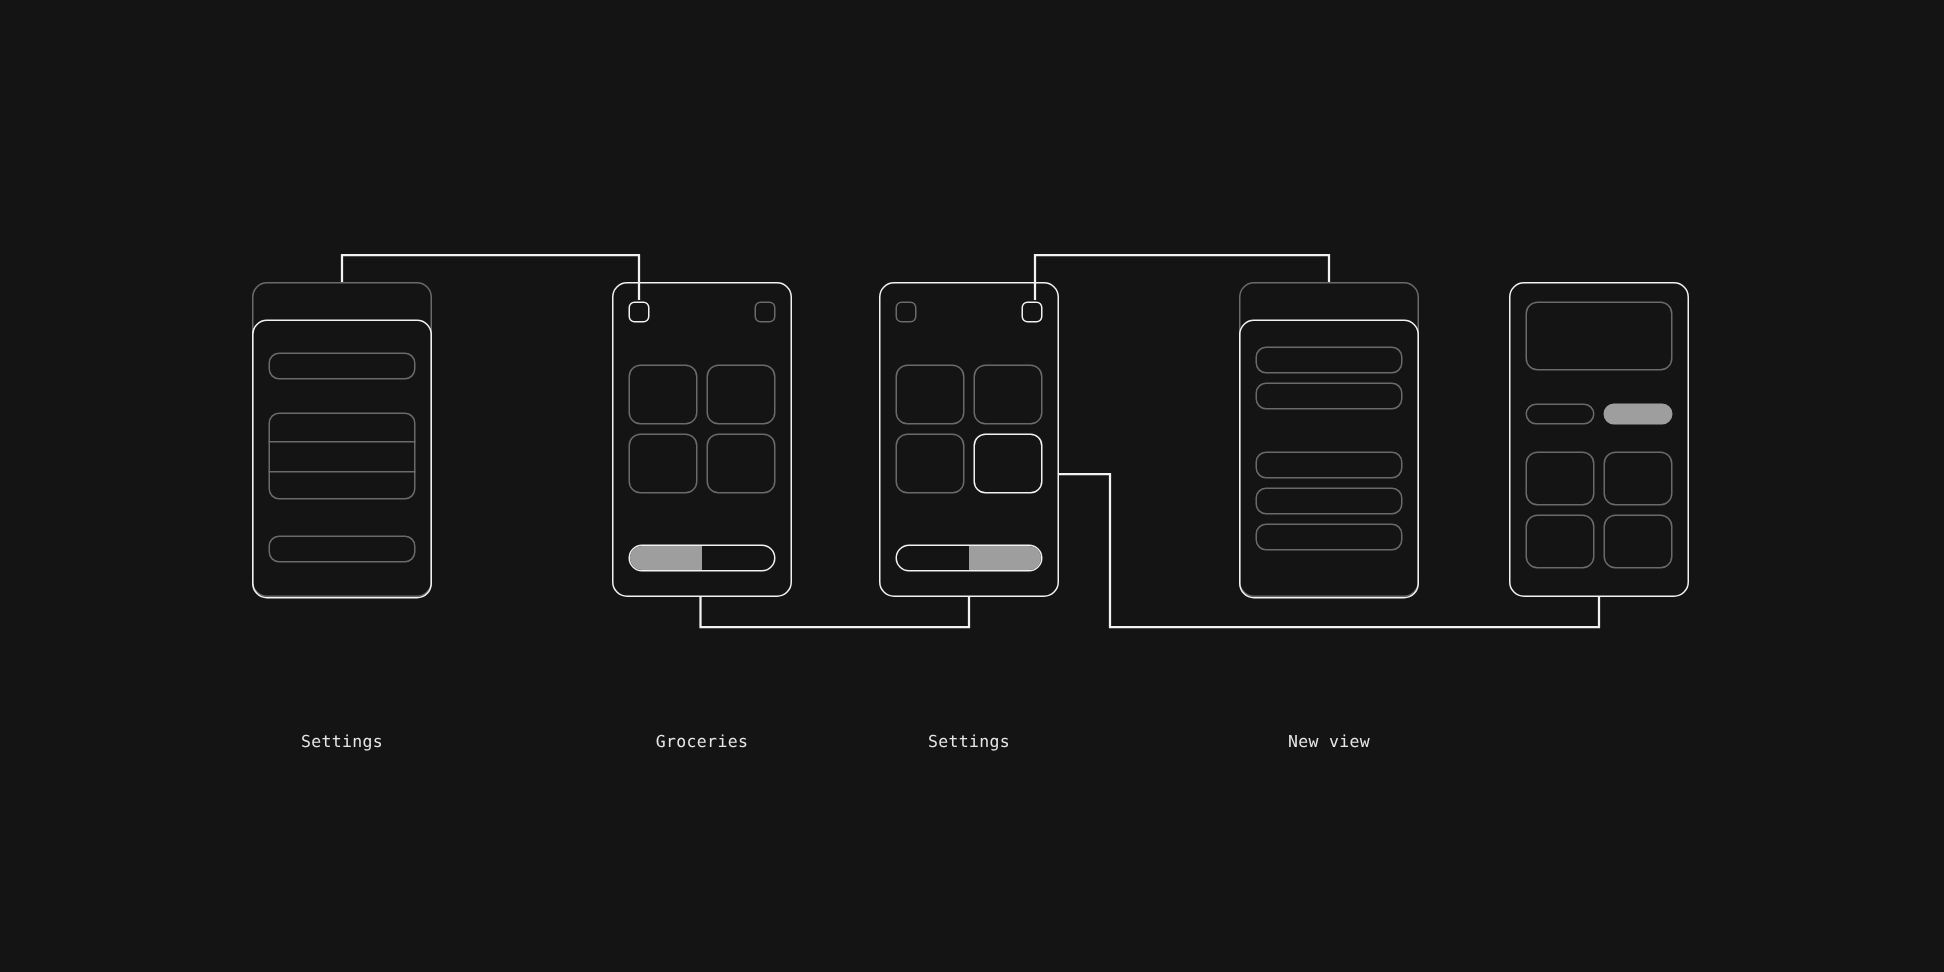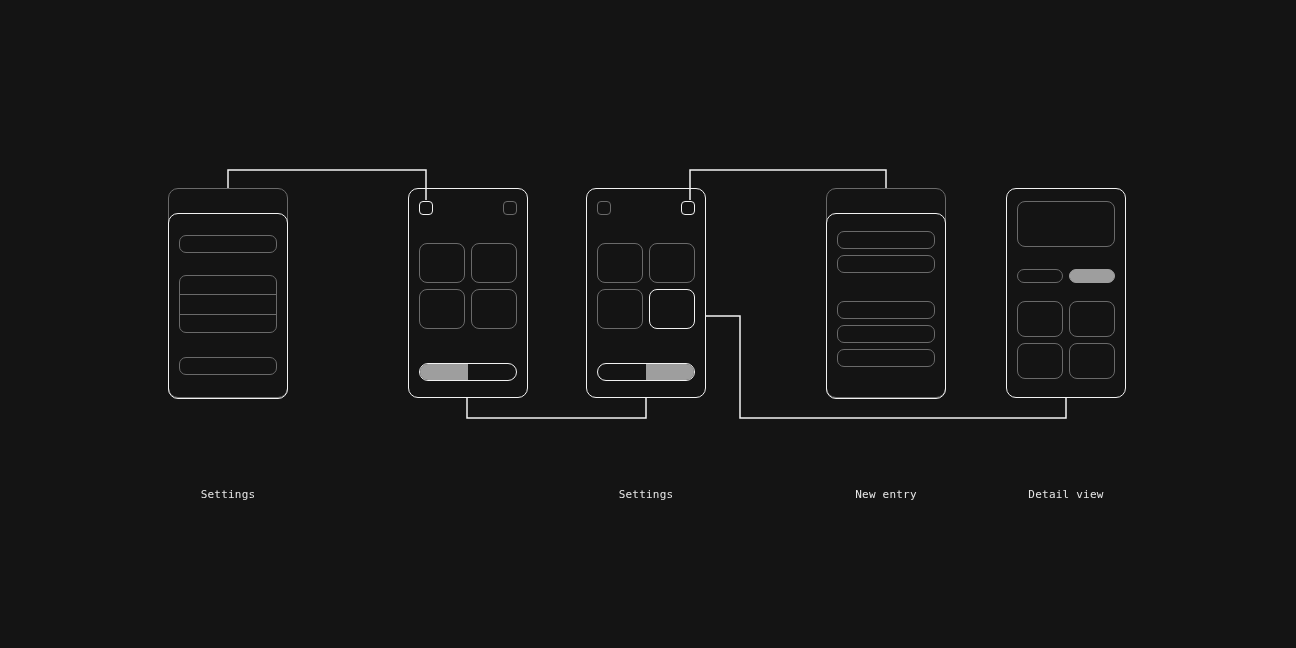--- a/index.html
+++ b/index.html
@@ -168,17 +168,17 @@
     <div class="blk" style="left:10px; top:80px; width:46px; height:14px; border-radius:7px;"></div>
     <div class="blk fill" style="left:62px; top:80px; width:46px; height:14px; border-radius:7px;"></div>
 
     <div class="blk" style="left:10px; top:112px; width:46px; height:36px;"></div>
     <div class="blk" style="left:62px; top:112px; width:46px; height:36px;"></div>
     <div class="blk" style="left:10px; top:154px; width:46px; height:36px;"></div>
     <div class="blk" style="left:62px; top:154px; width:46px; height:36px;"></div>
   </div>
 
   <div class="label" style="left:128px;">Settings</div>
+  <div class="label" style="left:368px;">Groceries</div>
   <div class="label" style="left:546px;">Settings</div>
-  <div class="label" style="left:786px;">New entry</div>
-  <div class="label" style="left:966px;">Detail view</div>
+  <div class="label" style="left:786px;">New view</div>
 
 </div>
 
 </body></html>

